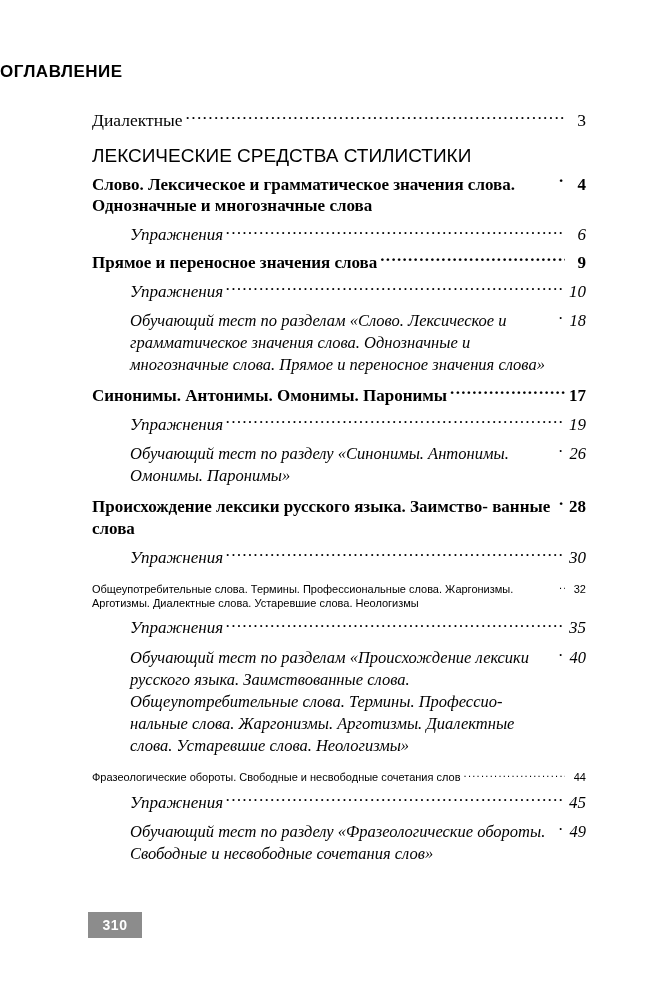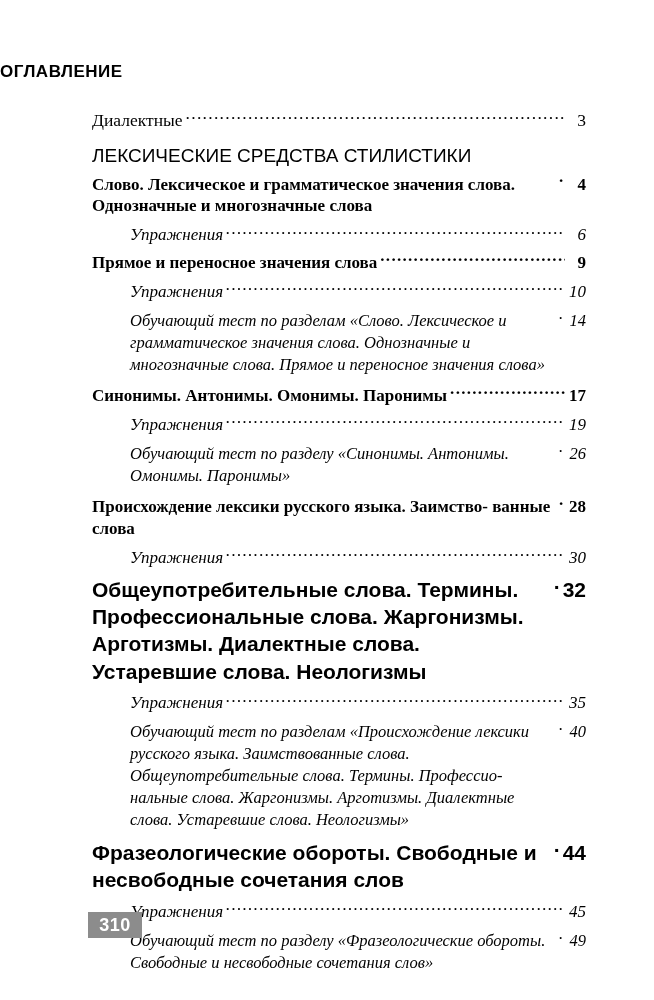--- a/index.html
+++ b/index.html
@@ -92,24 +92,24 @@
   .e-head {
     font-family: "Liberation Serif", serif;
     font-weight: bold;
     font-size: 17px;
     line-height: 1.28;
     margin-top: 4px;
     margin-bottom: 4px;
   }
   .e-headsans {
     font-family: "Liberation Sans", sans-serif;
-    font-weight: bold;
-    font-size: 21px;
+    font-weight: normal;
+    font-size: 11px;
     line-height: 1.3;
-    margin-top: 8px;
+    margin-top: 14px;
     margin-bottom: 4px;
   }
   .e-sub {
     font-style: italic;
     font-size: 17px;
     margin-left: 38px;
     width: calc(100% - 38px);
     margin-top: 6px;
     margin-bottom: 6px;
   }
@@ -125,21 +125,21 @@
   .pagenum {
     position: absolute;
     left: 88px;
     top: 912px;
     width: 54px;
     height: 26px;
     background: #8c8c8c;
     color: #ffffff;
     font-family: "Liberation Sans", sans-serif;
     font-weight: bold;
-    font-size: 18px;
+    font-size: 14px;
     display: flex;
     align-items: center;
     justify-content: center;
     letter-spacing: 0.5px;
   }
 </style>
 </head>
 <body>
 
 <div class="page">
@@ -185,21 +185,21 @@
         <div class="line">
           <span class="etext">Упражнения</span>
           <span class="dots"></span>
           <span class="pg">10</span>
         </div>
       </div>
       <div class="entry e-test">
         <div class="line">
           <span class="etext">Обучающий тест по разделам «Слово. Лексическое и грамматическое значения слова. Однозначные и многозначные слова. Прямое и переносное значения слова»</span>
           <span class="dots"></span>
-          <span class="pg">14</span>
+          <span class="pg">18</span>
         </div>
       </div>
       <div class="entry e-head">
         <div class="line">
           <span class="etext">Синонимы. Антонимы. Омонимы. Паронимы</span>
           <span class="dots"></span>
           <span class="pg">17</span>
         </div>
       </div>
       <div class="entry e-sub">

